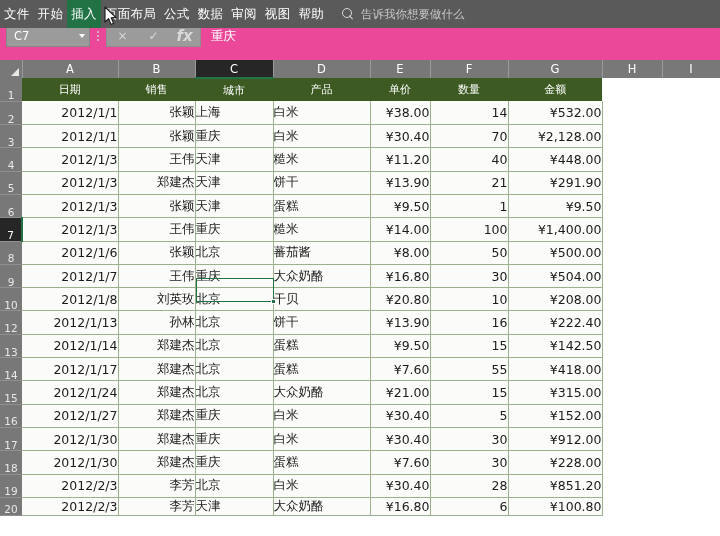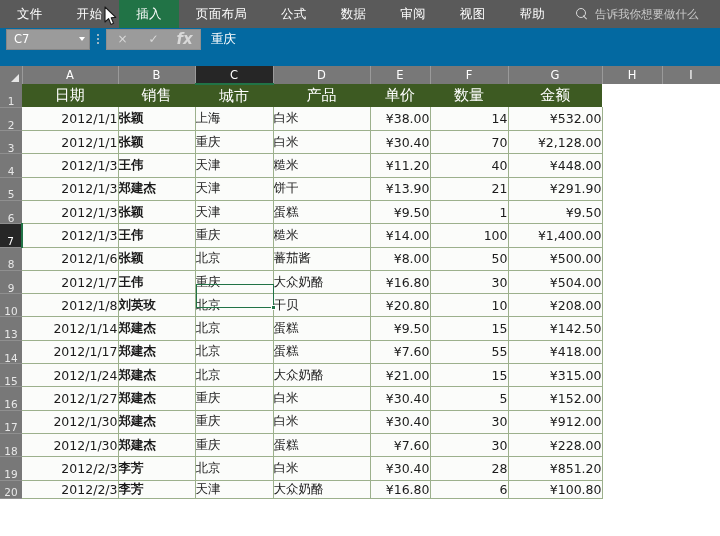--- a/index.html
+++ b/index.html
@@ -15,21 +15,21 @@
     height: 28px;
     background: #5a5a5a;
     display: flex;
     align-items: stretch;
     position: relative;
   }
   .ribbon-tab {
     display: flex;
     align-items: center;
     justify-content: center;
-    padding: 0 17px;
+    padding: 0 4px;
     font-size: 12.5px;
     color: #ffffff;
     white-space: nowrap;
     letter-spacing: 0.3px;
   }
   .ribbon-tab.active {
     background: #217346;
     position: relative;
   }
   .tell-me {
@@ -69,22 +69,22 @@
     position: absolute;
     left: 104px;
     top: 6px;
     width: 13px;
     height: 20px;
     pointer-events: none;
   }
 
   
   .formula-bar {
-    height: 38px;
-    background: #0369a1;
+    height: 32px;
+    background: #ec4899;
     display: flex;
     align-items: center;
     padding: 0 0 16px 4px;
   }
   .name-box {
     width: 84px;
     height: 21px;
     background: #9b9b9b;
     border: 1px solid #868686;
     display: flex;
@@ -218,33 +218,33 @@
     font-size: 12.5px;
     color: #1b1b1b;
     background: #fbfcfa;
     border-right: 1px solid #9cb08c;
     border-bottom: 1px solid #9cb08c;
     vertical-align: middle;
     padding: 0 4px;
   }
   .dcell.num { text-align: right; }
   .dcell.txt { text-align: left; }
-  .dcell.ctr { text-align: left; font-weight: bold; }
+  .dcell.ctr { text-align: right; }
   .dcell.blank {
     background: #ffffff;
     border-right: none;
     border-bottom: none;
   }
 
   
   .hcell {
     height: 21px;
     background: #3d5a22;
     color: #ffffff;
-    font-size: 15px;
+    font-size: 11px;
     text-align: center;
     vertical-align: middle;
     border-right: 1px solid #3d5a22;
   }
   .hcell.last { border-right: none; }
 
   
   .sel-cell-box {
     position: absolute;
     left: 196px;
@@ -454,20 +454,32 @@
           <td class="dcell ctr">刘英玫</td>
           <td class="dcell txt">北京</td>
           <td class="dcell txt">干贝</td>
           <td class="dcell num">¥20.80</td>
           <td class="dcell num">10</td>
           <td class="dcell num">¥208.00</td>
           <td class="dcell blank"></td>
           <td class="dcell blank"></td>
         </tr>
         <tr>
+          <td class="rowhead">12</td>
+          <td class="dcell num">2012/1/13</td>
+          <td class="dcell ctr">孙林</td>
+          <td class="dcell txt">北京</td>
+          <td class="dcell txt">饼干</td>
+          <td class="dcell num">¥13.90</td>
+          <td class="dcell num">16</td>
+          <td class="dcell num">¥222.40</td>
+          <td class="dcell blank"></td>
+          <td class="dcell blank"></td>
+        </tr>
+        <tr>
           <td class="rowhead">13</td>
           <td class="dcell num">2012/1/14</td>
           <td class="dcell ctr">郑建杰</td>
           <td class="dcell txt">北京</td>
           <td class="dcell txt">蛋糕</td>
           <td class="dcell num">¥9.50</td>
           <td class="dcell num">15</td>
           <td class="dcell num">¥142.50</td>
           <td class="dcell blank"></td>
           <td class="dcell blank"></td>

